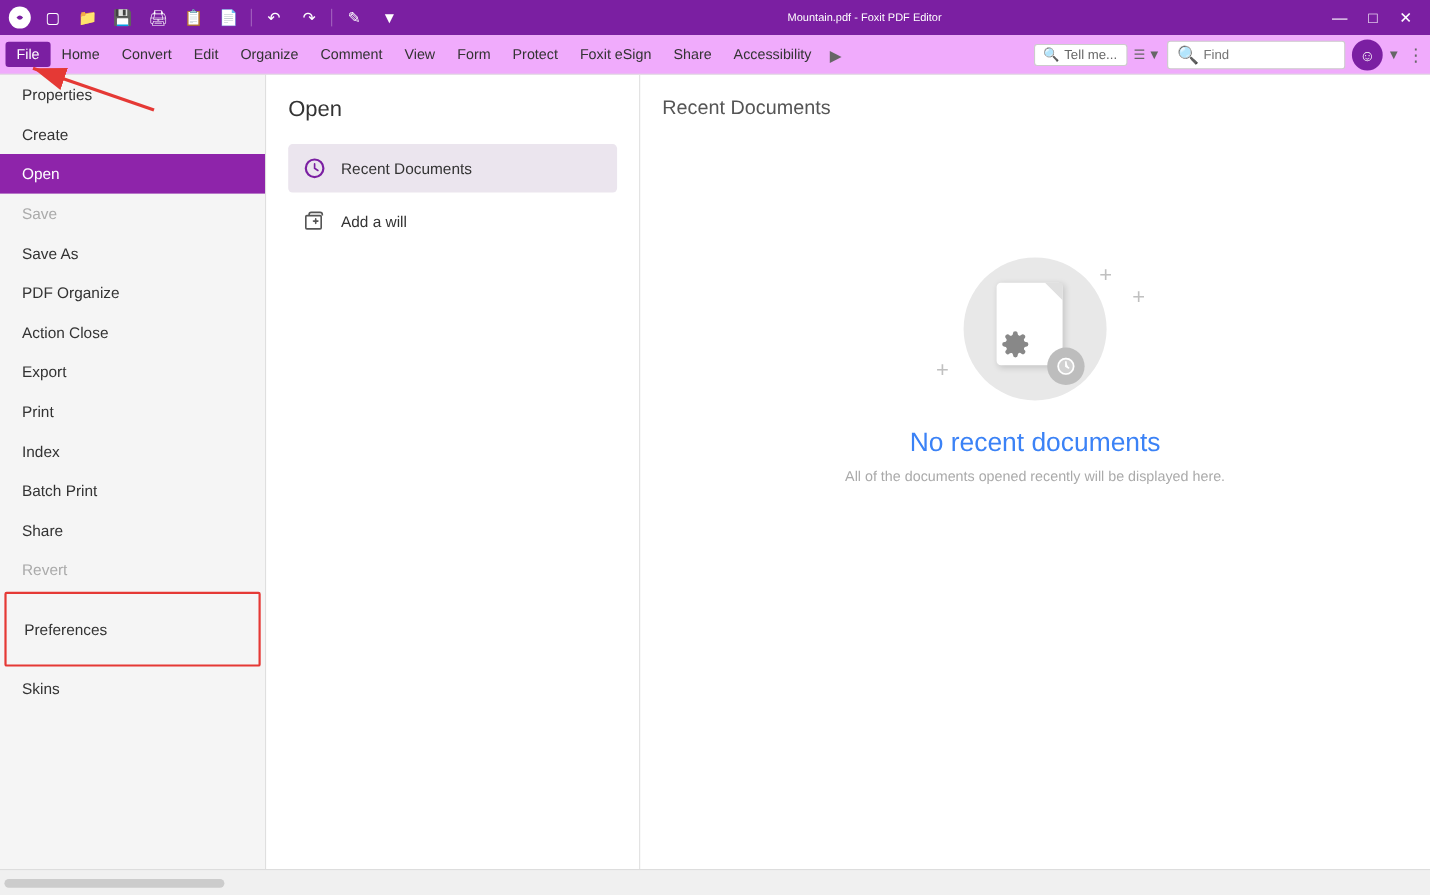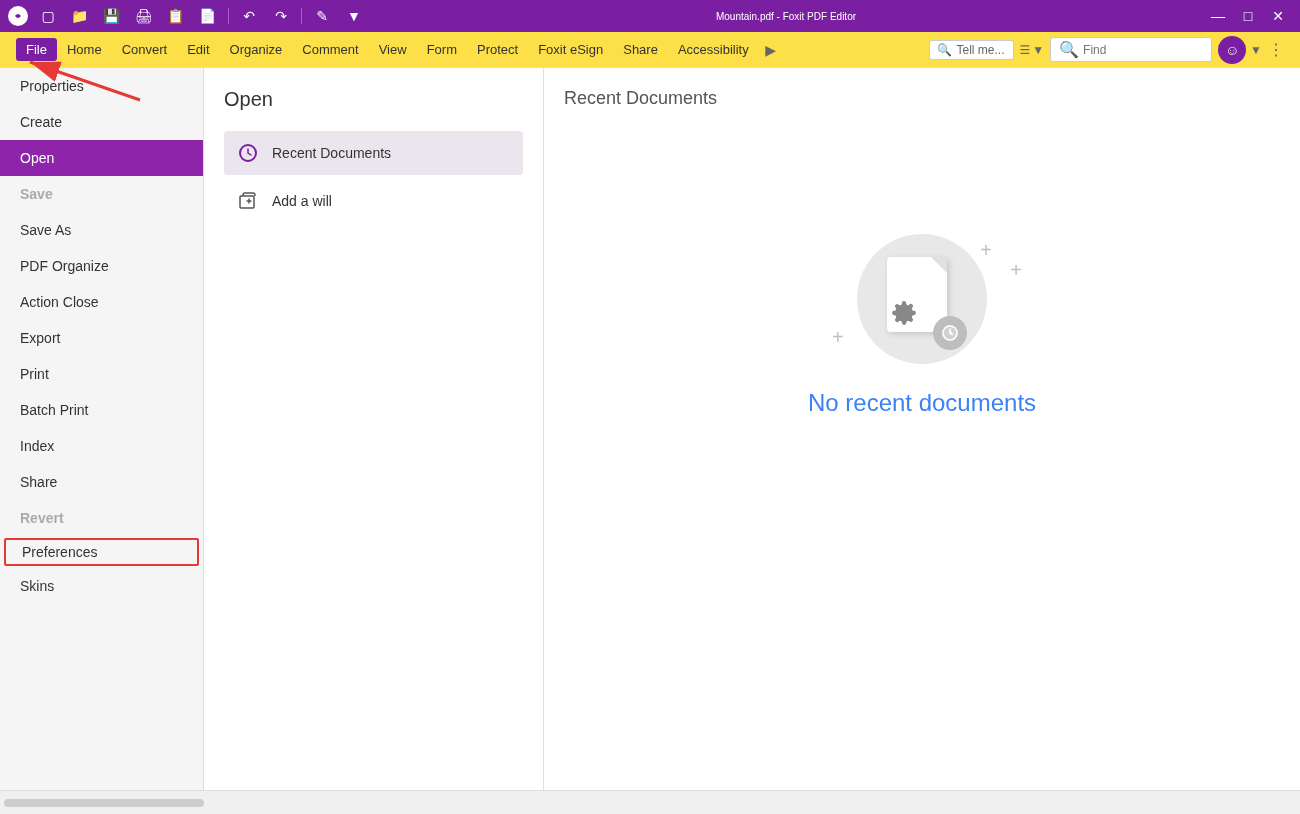--- a/index.html
+++ b/index.html
@@ -20,65 +20,65 @@
     .titlebar-icon svg { width: 14px; height: 14px; }
     .titlebar-btn { width: 28px; height: 24px; border: none; background: transparent; color: white; font-size: 14px; cursor: pointer; display: flex; align-items: center; justify-content: center; border-radius: 3px; }
     .titlebar-title { font-size: 10px; color: white; }
     .titlebar-tools { display: flex; align-items: center; gap: 4px; }
     .tool-btn { width: 28px; height: 24px; border: none; background: transparent; color: white; cursor: pointer; display: flex; align-items: center; justify-content: center; border-radius: 3px; font-size: 14px; }
     .tool-separator { width: 1px; height: 16px; background: rgba(255,255,255,0.3); margin: 0 2px; }
 
     
     .menubar {
       height: 36px;
-      background: #fde047;
+      background: #f0abfc;
       display: flex;
       align-items: center;
       border-bottom: 1px solid #ddd;
-      padding: 0 16px;
+      padding: 0 5px;
     }
     .menu-item {
       padding: 4px 10px;
       font-size: 13px;
       cursor: pointer;
       border-radius: 3px;
       color: #333;
     }
     .menu-item.active { background: #7b1fa2; color: white; }
     .menubar-right { margin-left: auto; display: flex; align-items: center; gap: 6px; }
     .search-bar { display: flex; align-items: center; background: white; border: 1px solid #ccc; border-radius: 3px; padding: 2px 8px; gap: 4px; }
     .search-bar input { border: none; outline: none; font-size: 12px; width: 120px; }
     .tell-me { display: flex; align-items: center; background: white; border: 1px solid #ccc; border-radius: 3px; padding: 2px 8px; gap: 4px; font-size: 12px; color: #666; cursor: pointer; }
     .expand-btn { width: 24px; height: 24px; background: transparent; border: none; cursor: pointer; display: flex; align-items: center; justify-content: center; font-size: 14px; color: #666; }
 
     
     .main-layout { display: flex; height: calc(814px - 32px - 36px - 24px); }
 
     
     .sidebar {
-      width: 204px;
+      width: 242px;
       background: #f5f5f5;
       border-right: 1px solid #ddd;
       display: flex;
       flex-direction: column;
       overflow-y: auto;
     }
     .sidebar-item {
       padding: 10px 20px;
       font-size: 14px;
       cursor: pointer;
       color: #333;
       border-radius: 0;
     }
     .sidebar-item.active { background: #8e24aa; color: white; }
-    .sidebar-item.disabled { color: #aaa; cursor: default; font-weight: bold; }
+    .sidebar-item.disabled { color: #aaa; cursor: default; }
     .sidebar-item.highlighted {
       border: 2px solid #e53935;
       margin: 2px 4px;
-      padding: 4px 16px;
+      padding: 24px 16px;
       border-radius: 2px;
     }
 
     
     .content-area { flex: 1; display: flex; background: white; }
     
     
     .open-panel {
       width: 340px;
       border-right: 1px solid #e0e0e0;
@@ -213,22 +213,22 @@
   <div class="sidebar">
     <div class="sidebar-item">Properties</div>
     <div class="sidebar-item">Create</div>
     <div class="sidebar-item active">Open</div>
     <div class="sidebar-item disabled">Save</div>
     <div class="sidebar-item">Save As</div>
     <div class="sidebar-item">PDF Organize</div>
     <div class="sidebar-item">Action Close</div>
     <div class="sidebar-item">Export</div>
     <div class="sidebar-item">Print</div>
+    <div class="sidebar-item">Index</div>
     <div class="sidebar-item">Batch Print</div>
-    <div class="sidebar-item">Index</div>
     <div class="sidebar-item">Share</div>
     <div class="sidebar-item disabled">Revert</div>
     <div class="sidebar-item highlighted">Preferences</div>
     <div class="sidebar-item">Skins</div>
   </div>
 
   <div class="content-area">
 
     <div class="open-panel">
       <div class="panel-title">Open</div>
@@ -282,20 +282,21 @@
                 <svg width="20" height="20" viewBox="0 0 20 20" fill="white">
                   <circle cx="10" cy="10" r="8" fill="white" opacity="0.3"></circle>
                   <circle cx="10" cy="10" r="7" stroke="white" stroke-width="1.5" fill="none"></circle>
                   <path d="M10 6v4l2.5 1.5" stroke="white" stroke-width="1.5" stroke-linecap="round"></path>
                 </svg>
               </div>
             </div>
           </div>
         </div>
         <div class="no-docs-title">No recent documents</div>
+        <div class="no-docs-sub">All of the documents opened recently will be displayed here.</div>
       </div>
     </div>
   </div>
 </div>
 
 <div class="scrollbar-track">
   <div class="scrollbar-thumb"></div>
 </div>
 
 <svg class="annotation-layer" xmlns="http://www.w3.org/2000/svg">

